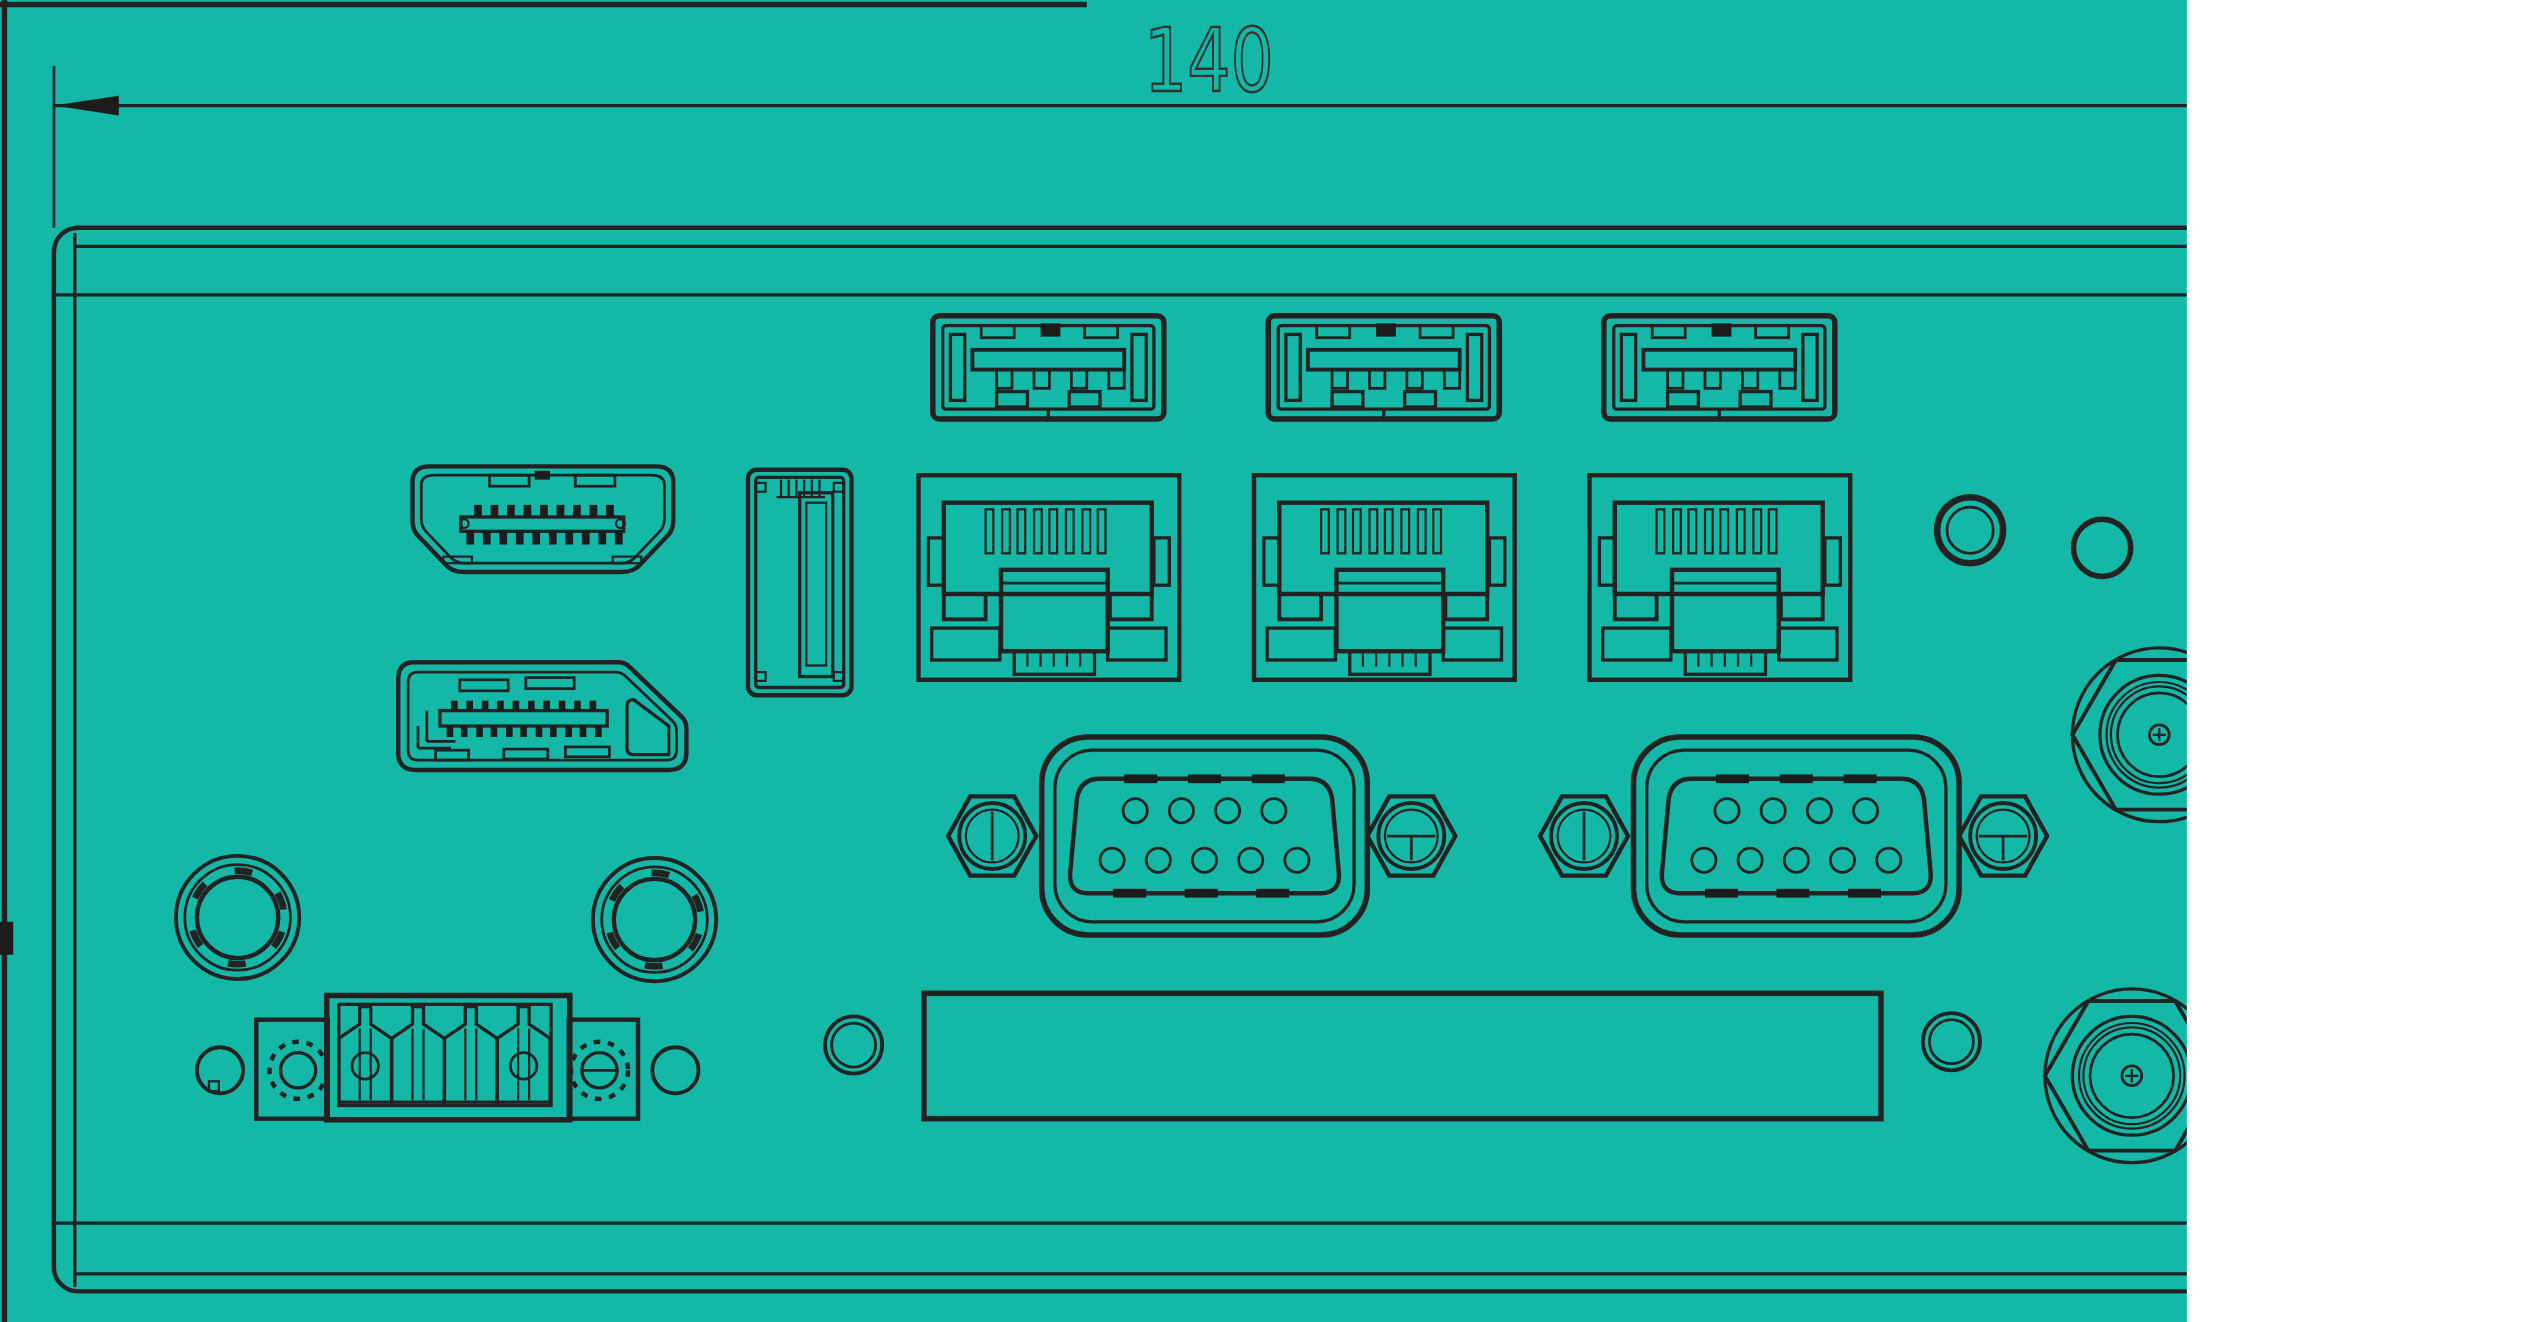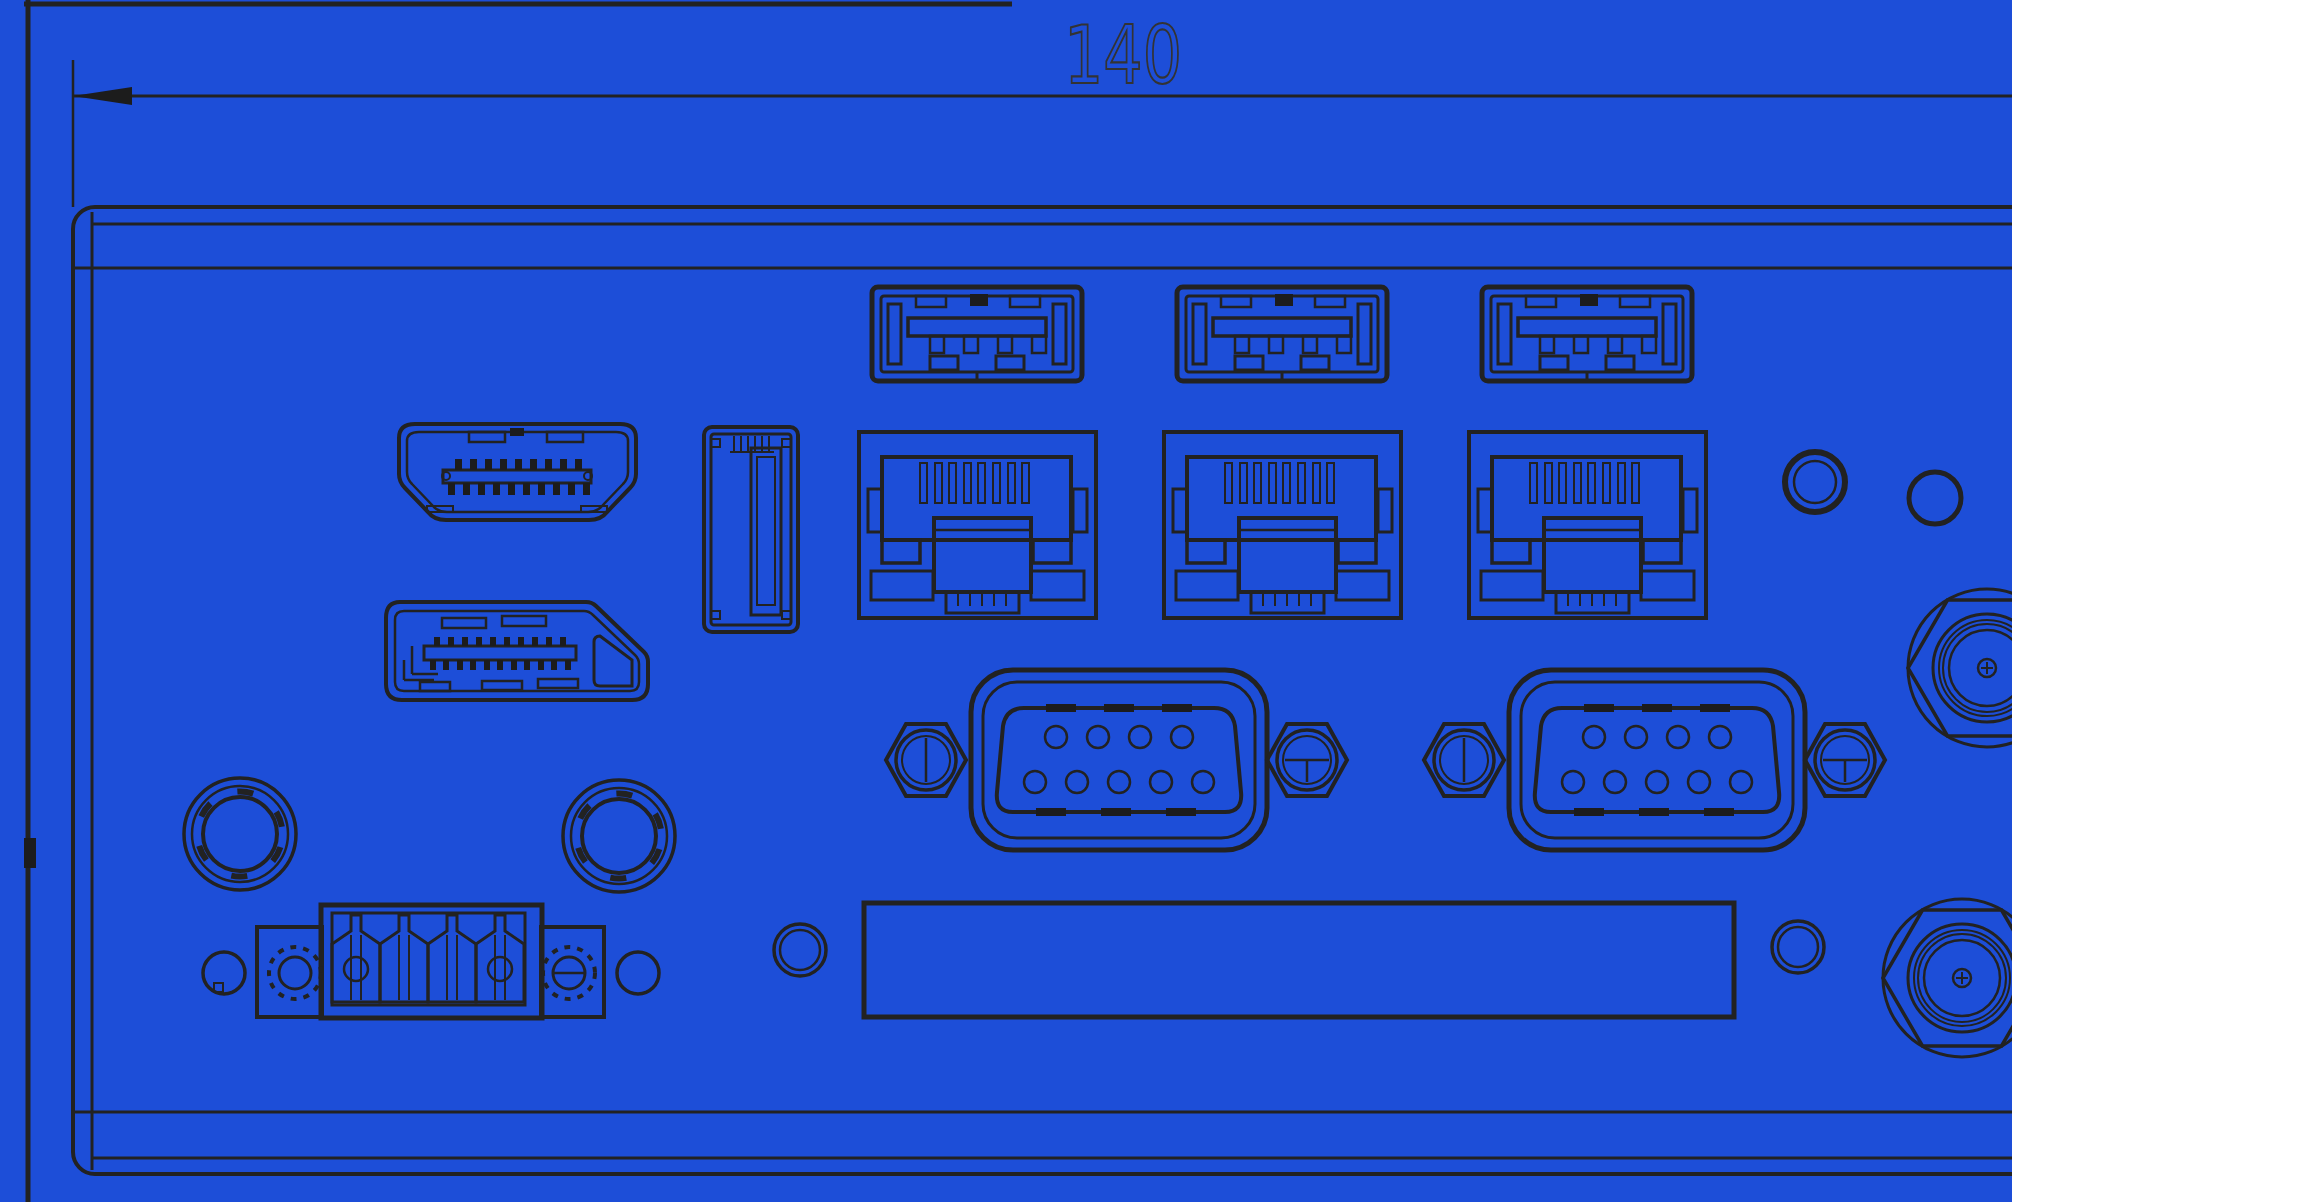--- a/index.html
+++ b/index.html
@@ -1,16 +1,16 @@
 <!DOCTYPE html>
 <html><head>
 <meta charset="utf-8">
 <style>
   html,body{margin:0;padding:0;background:#ffffff;}
-  .sheet{position:relative;width:1988px;height:1202px;background:#1d4ed8;overflow:hidden;padding-left:24px;}
+  .sheet{position:relative;width:1988px;height:1202px;background:#14b8a6;overflow:hidden;}
   svg{display:block;}
   svg *{vector-effect:none;}
   .ln{fill:none;stroke:#222222;}
   .s2{stroke-width:2px;} .s25{stroke-width:2.5px;} .s3{stroke-width:3px;}
   .s35{stroke-width:3.5px;} .s4{stroke-width:4px;} .s5{stroke-width:5px;} .s6{stroke-width:6px;}
   .fd{fill:#1c1c1c;stroke:none;}
   .dim-text{font-family:"DejaVu Sans",sans-serif;font-size:80px;fill:none;stroke:#333333;stroke-width:2.2px;}
   .dash-knurl{stroke-dasharray:16 30;}
   .dash-screw{stroke-dasharray:6 7;}
 </style>

